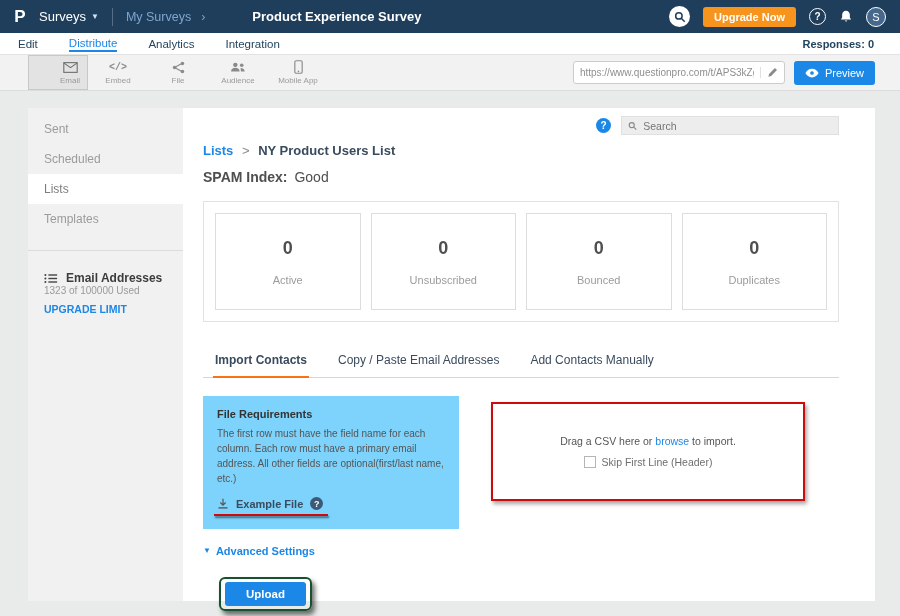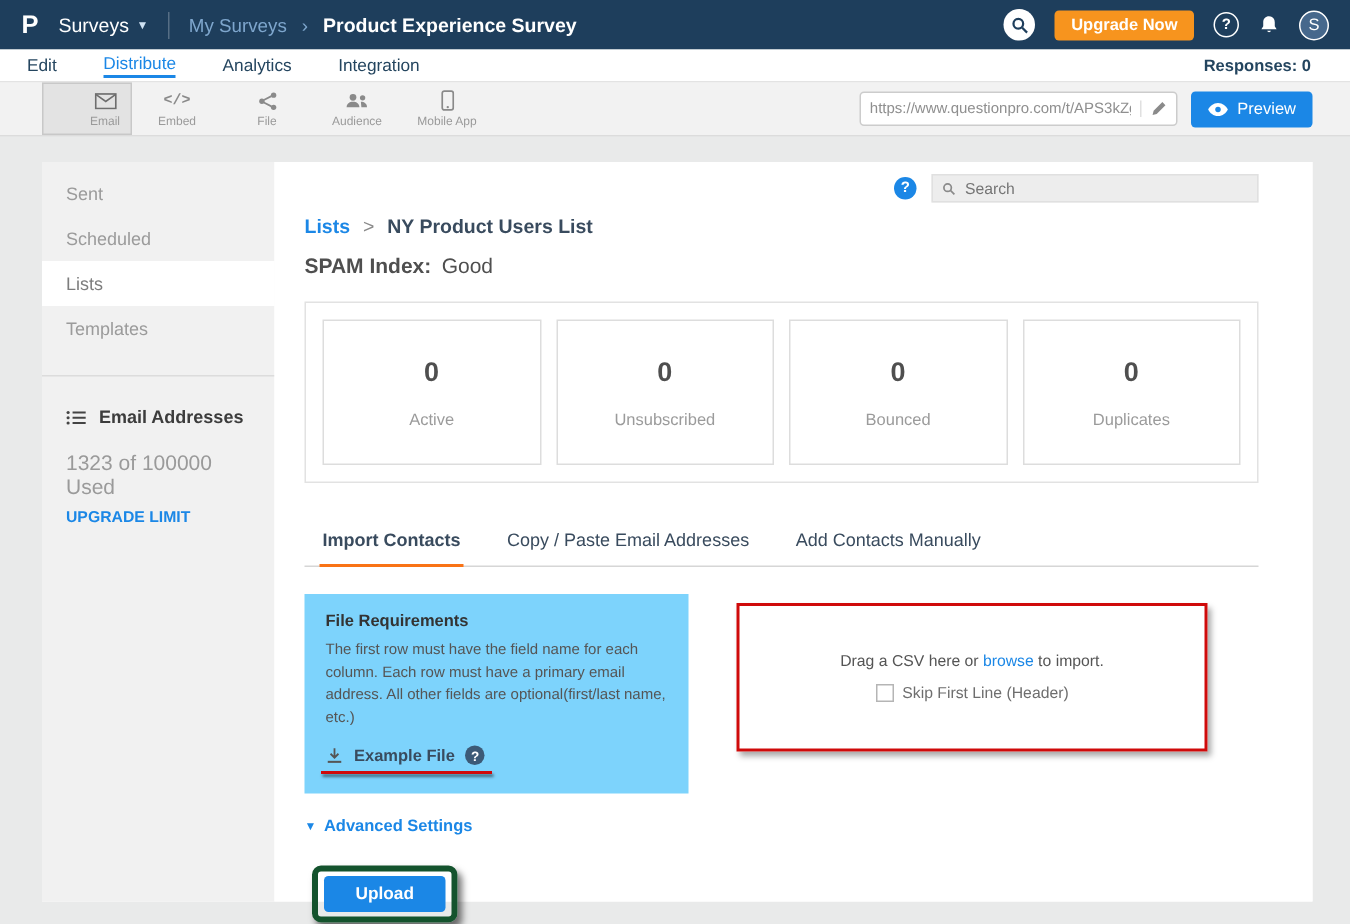--- a/index.html
+++ b/index.html
@@ -11,21 +11,21 @@
   a { text-decoration:none; cursor:pointer; }
 
   
   .topbar { height:33px; background:#1e3e5c; display:flex; align-items:center; padding:0 14px 0 10px; gap:9px; }
   .logo { color:#fff; font-weight:bold; font-size:17px; width:20px; text-align:center; cursor:pointer; }
   .surveys-menu { color:#fff; font-size:13px; display:flex; align-items:center; gap:5px; cursor:pointer; }
   .caret { font-size:8px; color:#cfe2f3; }
   .vdiv { width:1px; height:18px; background:rgba(255,255,255,0.25); margin:0 4px; }
   .hcrumb { color:#7ea6cd; font-size:12.5px; }
   .hcrumb-sep { color:#7ea6cd; font-size:12.5px; margin:0 1px; }
-  .htitle { color:#fff; font-size:13px; font-weight:600; }
+  .htitle { color:#fff; font-size:13px; font-weight:600;margin-left:37px; }
   .hright { margin-left:auto; display:flex; align-items:center; gap:13px; }
   .hsearch { width:21px; height:21px; border-radius:50%; background:#fff; display:flex; align-items:center; justify-content:center; cursor:pointer; }
   .upgrade { background:#f7941e; color:#fff; border:none; font-size:11px; font-weight:bold; padding:4px 11px; border-radius:3px; cursor:pointer; font-family:inherit; }
   .hhelp { width:17px; height:17px; border-radius:50%; border:1.5px solid #fff; color:#fff; font-size:10px; font-weight:bold; display:flex; align-items:center; justify-content:center; cursor:pointer; }
   .hbell { display:flex; align-items:center; cursor:pointer; }
   .havatar { width:20px; height:20px; border-radius:50%; background:#46688c; border:1px solid #fff; color:#fff; font-size:11px; display:flex; align-items:center; justify-content:center; cursor:pointer; }
 
   
   .navrow { height:22px; background:#fff; display:flex; align-items:center; padding:0 26px 0 18px; border-bottom:1px solid #e3e3e3; }
   .nav-item { font-size:11.5px; color:#24455f; font-weight:normal; margin-right:31px; padding:2px 0 1px; cursor:pointer; }
@@ -47,21 +47,21 @@
   .preview-btn { background:#1b87e6; color:#fff; border:none; height:24px; border-radius:3px; font-size:11px; display:flex; align-items:center; gap:6px; padding:0 11px; cursor:pointer; font-family:inherit; }
 
   
   .content { margin:17px 25px 0 28px; height:493px; display:flex; background:#fff; }
   .sidebar { width:155px; background:#f1f1f1; flex-shrink:0; padding-top:6px; }
   .side-item { padding:8px 16px; font-size:12px; color:#9b9b9b; cursor:pointer; }
   .side-item.active { background:#fff; color:#7d7d7d; }
   .side-divider { border-top:1px solid #dcdcdc; margin-top:16px; }
   .email-block { padding:20px 16px 0; }
   .email-head { display:flex; gap:8px; align-items:center; color:#3c3c3c; font-weight:bold; font-size:12px; }
-  .usage { font-size:14px; color:#9a9a9a; margin-top:15px; }
+  .usage { font-size:10px; color:#9a9a9a; }
   .upgrade-limit { display:inline-block; font-size:10.5px; color:#1b87e6; margin-top:7px; font-weight:bold; }
 
   .main { flex:1; padding:8px 36px 0 20px; background:#fff; }
   .main-top { display:flex; justify-content:flex-end; align-items:center; gap:10px; }
   .q-circle { width:15px; height:15px; border-radius:50%; background:#1b87e6; color:#fff; font-size:10px; font-weight:bold; display:flex; align-items:center; justify-content:center; flex-shrink:0; cursor:pointer; }
   .search-box { width:218px; height:19px; background:#ededed; border:1px solid #e0e0e0; display:flex; align-items:center; padding:0 6px; gap:6px; }
   .search-box input { border:none; background:transparent; font-size:10.5px; color:#666; outline:none; width:100%; font-family:inherit; }
 
   .breadcrumb { margin-top:8px; font-size:13px; font-weight:bold; }
   .breadcrumb .lists { color:#1b87e6; }
@@ -90,21 +90,21 @@
 
   .dropzone { margin-left:32px; margin-top:6px; width:314px; min-height:99px; background:#fff; border:2px solid #cf0a0a; box-shadow:2px 3px 4px rgba(0,0,0,0.35); display:flex; flex-direction:column; align-items:center; justify-content:center; gap:9px; padding:10px; }
   .drop-text { font-size:10.5px; color:#555; }
   .drop-text .browse { color:#1b87e6; cursor:pointer; }
   .skip-row { display:flex; align-items:center; gap:6px; font-size:10.5px; color:#6e6e6e; }
   .skip-row input { appearance:none; -webkit-appearance:none; width:12px; height:12px; border:1px solid #b5b5b5; background:#fff; cursor:pointer; }
 
   .advanced { margin-top:16px; display:inline-flex; align-items:center; gap:5px; color:#1b87e6; font-size:11px; font-weight:bold; cursor:pointer; }
   .adv-caret { font-size:8px; }
 
-  .upload-annotation { display:inline-block; margin-top:20px; margin-left:5px; border:4px solid #14532d; border-radius:6px; padding:3px 4px; box-shadow:3px 4px 5px rgba(0,0,0,0.55); }
+  .upload-annotation { display:inline-block; margin-top:20px; margin-left:16px; border:2px solid #14532d; border-radius:6px; padding:3px 4px; box-shadow:3px 4px 5px rgba(0,0,0,0.55); }
   .upload-btn { background:#1b87e6; color:#fff; border:none; font-size:11.5px; font-weight:bold; padding:6px 21px; border-radius:3px; cursor:pointer; font-family:inherit; }
 </style>
 </head>
 <body>
 
 <div class="topbar">
   <div class="logo">
     <span>P</span>
   </div>
   <div class="surveys-menu">

